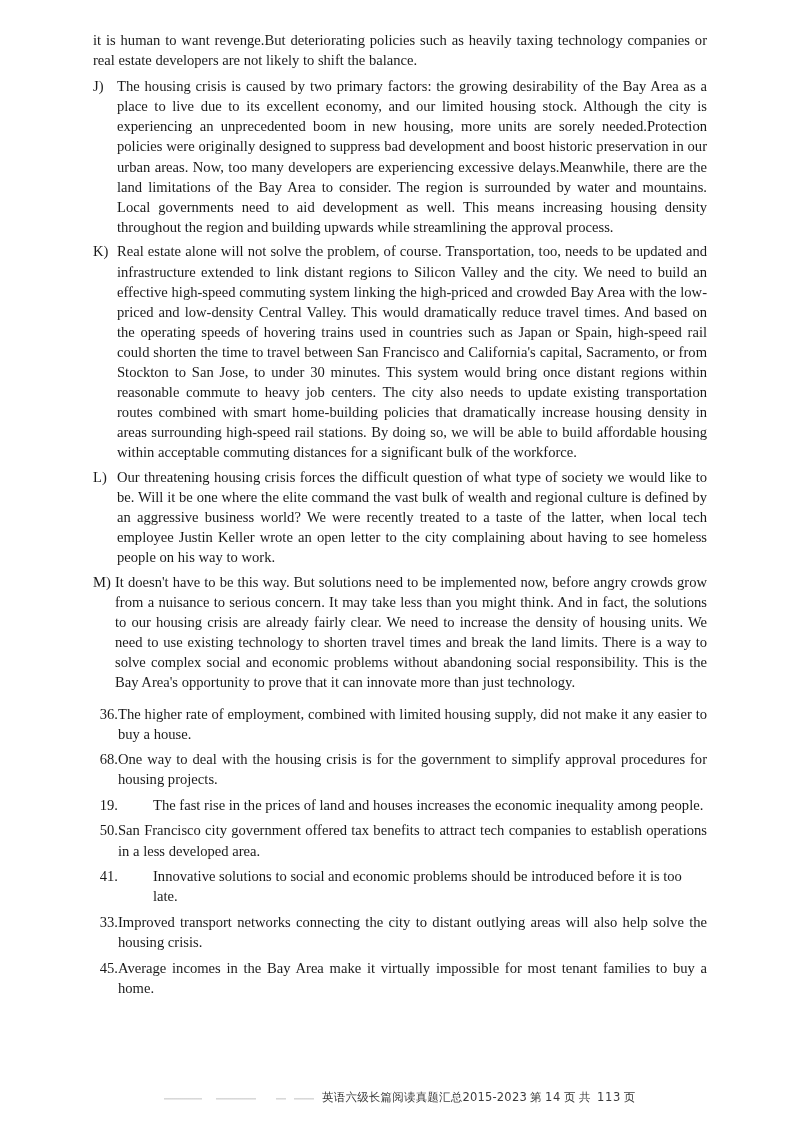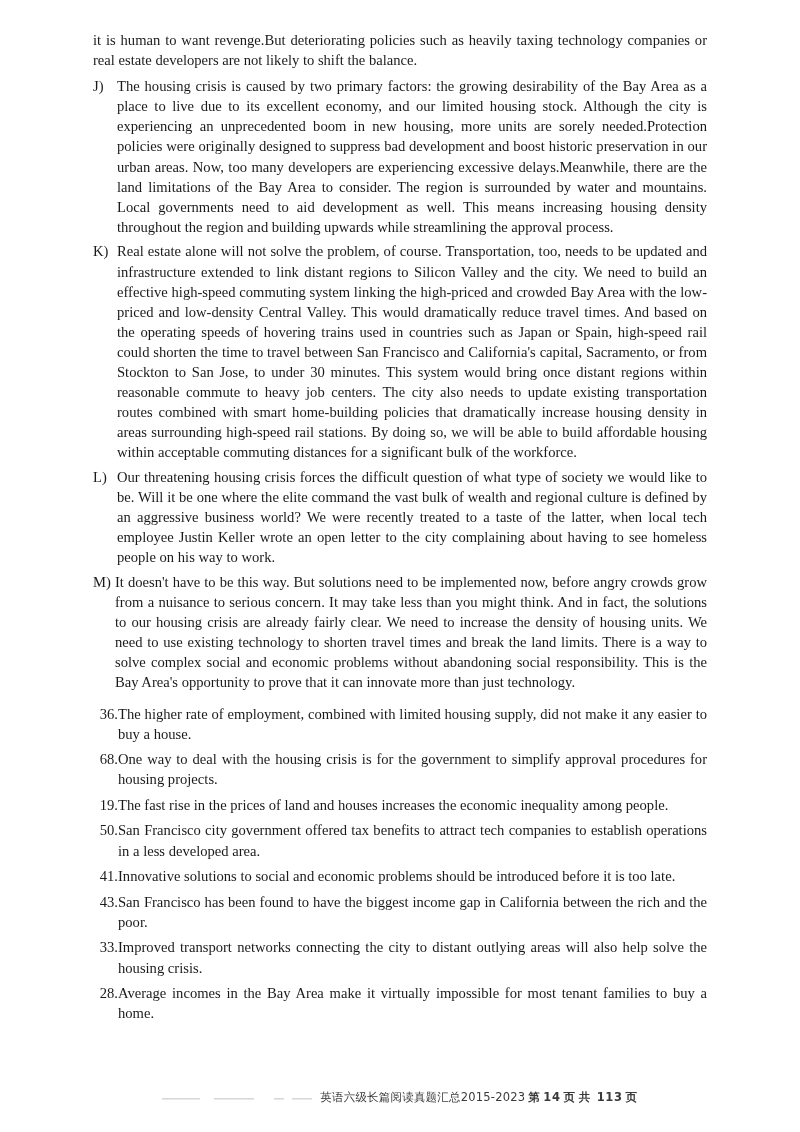--- a/index.html
+++ b/index.html
@@ -87,20 +87,21 @@
     white-space: nowrap;
   }
   .qtext {
     flex: 1 1 auto;
     text-align: justify;
     text-justify: inter-word;
   }
   
   .qtext.no-justify {
     text-align: left;
+    margin-left: 35px;
   }
 
   
   .footer {
     position: absolute;
     left: 0;
     top: 1088px;
     width: 800px;
     text-align: center;
     font-family: "DejaVu Sans", "Liberation Sans", sans-serif;
@@ -129,21 +130,20 @@
     background-position: 0 5px;
     background-repeat: no-repeat;
   }
   .footer-title {
     letter-spacing: 0.2px;
     margin-top: 18px;
   }
   .footer-pager {
     margin-left: 3px;
     letter-spacing: 0.6px;
-    font-weight: bold;
   }
   .footer-pager .num {
     margin: 0 3px;
   }
 </style>
 </head>
 <body>
 
 <div class="page">
   <div class="content">
@@ -188,29 +188,25 @@
       </li>
       <li class="qitem">
         <span class="qnum">50.</span>
         <span class="qtext">San Francisco city government offered tax benefits to attract tech companies to establish operations in a less developed area.</span>
       </li>
       <li class="qitem">
         <span class="qnum">41.</span>
         <span class="qtext no-justify">Innovative solutions to social and economic problems should be introduced before it is too late.</span>
       </li>
       <li class="qitem">
-        <span class="qnum">43.</span>
-        <span class="qtext">San Francisco has been found to have the biggest income gap in California between the rich and the poor.</span>
-      </li>
-      <li class="qitem">
         <span class="qnum">33.</span>
         <span class="qtext">Improved transport networks connecting the city to distant outlying areas will also help solve the housing crisis.</span>
       </li>
       <li class="qitem">
-        <span class="qnum">28.</span>
+        <span class="qnum">45.</span>
         <span class="qtext">Average incomes in the Bay Area make it virtually impossible for most tenant families to buy a home.</span>
       </li>
     </ul>
 
   </div>
 </div>
 
 <div class="footer">
   <span class="footer-inner">
     <span class="footer-smudge"></span><span class="footer-title">英语六级长篇阅读真题汇总2015-2023</span><span class="footer-pager"><span>第</span><span class="num">14</span><span>页</span><span class="num">共</span><span class="num">113</span><span>页</span></span>

